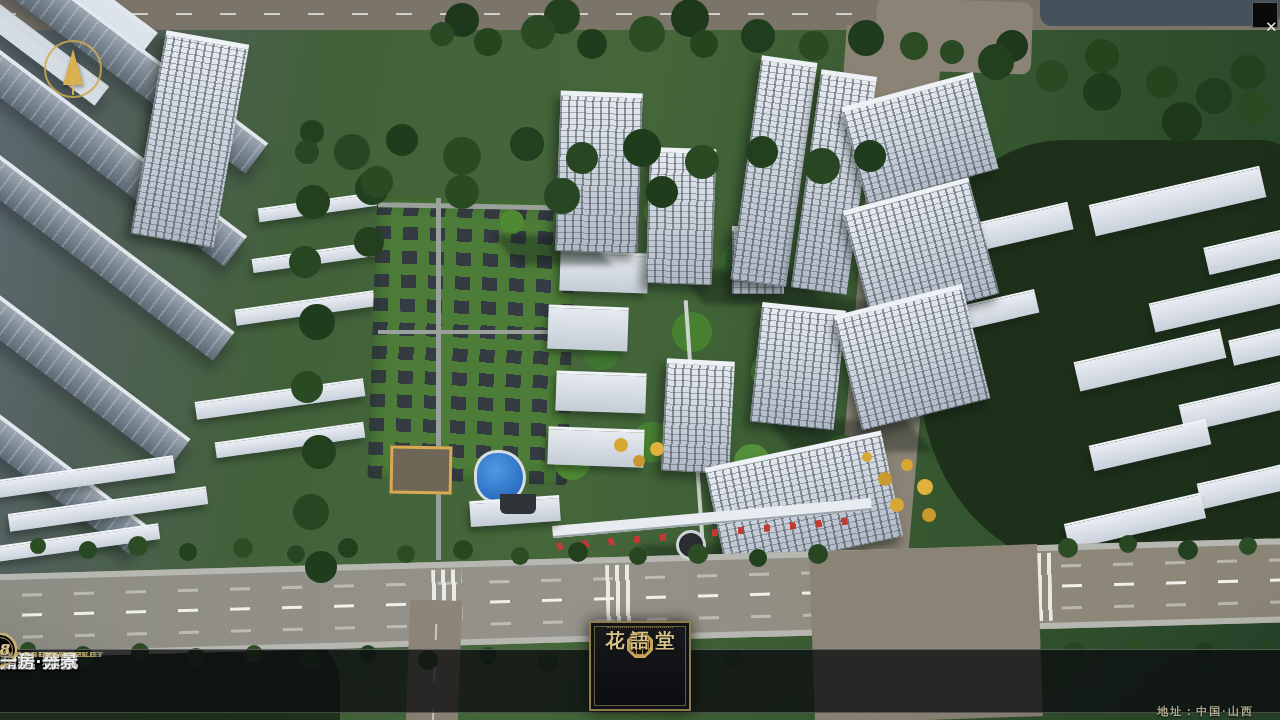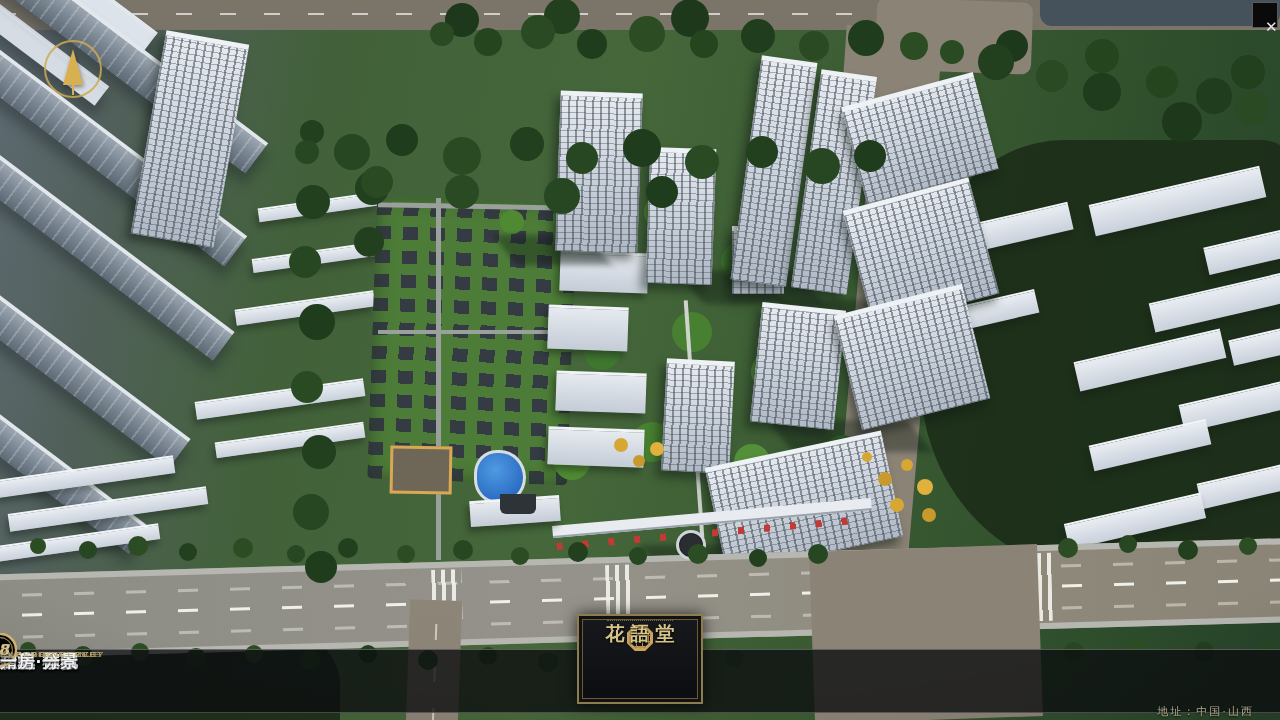--- a/index.html
+++ b/index.html
@@ -99,38 +99,38 @@
   .badge{position:relative;width:34px;height:34px;border:2px solid #c9b176;border-radius:50%;
       background:rgba(0,0,0,.35);display:flex;align-items:center;justify-content:center;flex:none;}
   .badge::before{content:"";position:absolute;inset:2px;border:1px solid #8d7c50;border-radius:50%;}
   .badge span{position:static;font:italic bold 15px "DejaVu Serif",serif;color:#d9c68e;}
   .nav-text{position:relative;display:flex;flex-direction:column;align-items:flex-start;}
   .nav-text .cn{position:static;font-weight:bold;font-size:17px;letter-spacing:1px;color:#f2f3f5;
       text-shadow:0 1px 2px rgba(0,0,0,.8);white-space:nowrap;}
   .nav-text .rule{position:static;width:100%;height:1px;background:rgba(255,255,255,.75);margin:3px 0 2px;}
   .nav-text .en{position:static;font-size:8px;letter-spacing:2.4px;color:#b9a66e;white-space:nowrap;}
 
-  .logo-panel{left:50%;bottom:16px;width:126px;height:90px;transform:translateX(-50%);
+  .logo-panel{left:50%;bottom:9px;width:102px;height:90px;transform:translateX(-50%);
       background:linear-gradient(180deg,#17191d,#0b0d10);border:2px solid #8f7c4c;
       box-shadow:inset 0 0 0 3px #101216,inset 0 0 0 4px #6b5c38,0 0 14px rgba(0,0,0,.7);
       display:flex;flex-direction:column;align-items:center;cursor:pointer;}
   .logo-panel>*{position:static;}
   .seal{width:26px;height:26px;margin-top:9px;background:#caa35c;
       clip-path:polygon(30% 0,70% 0,100% 30%,100% 70%,70% 100%,30% 100%,0 70%,0 30%);
       display:flex;align-items:center;justify-content:center;}
   .seal i{display:block;width:20px;height:20px;background:#14161a;
       clip-path:polygon(30% 0,70% 0,100% 30%,100% 70%,70% 100%,30% 100%,0 70%,0 30%);
       background-image:repeating-linear-gradient(90deg,#b8954e 0 1.5px,transparent 1.5px 6px),
                        repeating-linear-gradient(0deg,#b8954e 0 1.5px,transparent 1.5px 6px);
       background-color:#14161a;}
   .logo-cn{margin-top:5px;font-family:"DejaVu Serif",serif;font-weight:bold;font-size:19px;
       letter-spacing:6px;padding-left:6px;color:#d8c488;text-shadow:0 1px 2px #000;}
   .logo-sub{width:66px;height:0;margin-top:4px;border-top:1px dotted rgba(200,180,120,.55);}
   .address{right:26px;bottom:1px;font-size:11px;letter-spacing:2px;color:rgba(205,195,165,.85);
-      text-shadow:0 1px 2px #000;}
+      text-shadow:0 1px 2px #000;font-weight:bold;}
 </style>
 </head>
 <body>
 
 <div id="stage">
 
   <div class="scene" style="position:absolute;inset:0;">
     <div class="bg"></div>
     <div class="toproad"></div>
     <div class="darkwater"></div>

